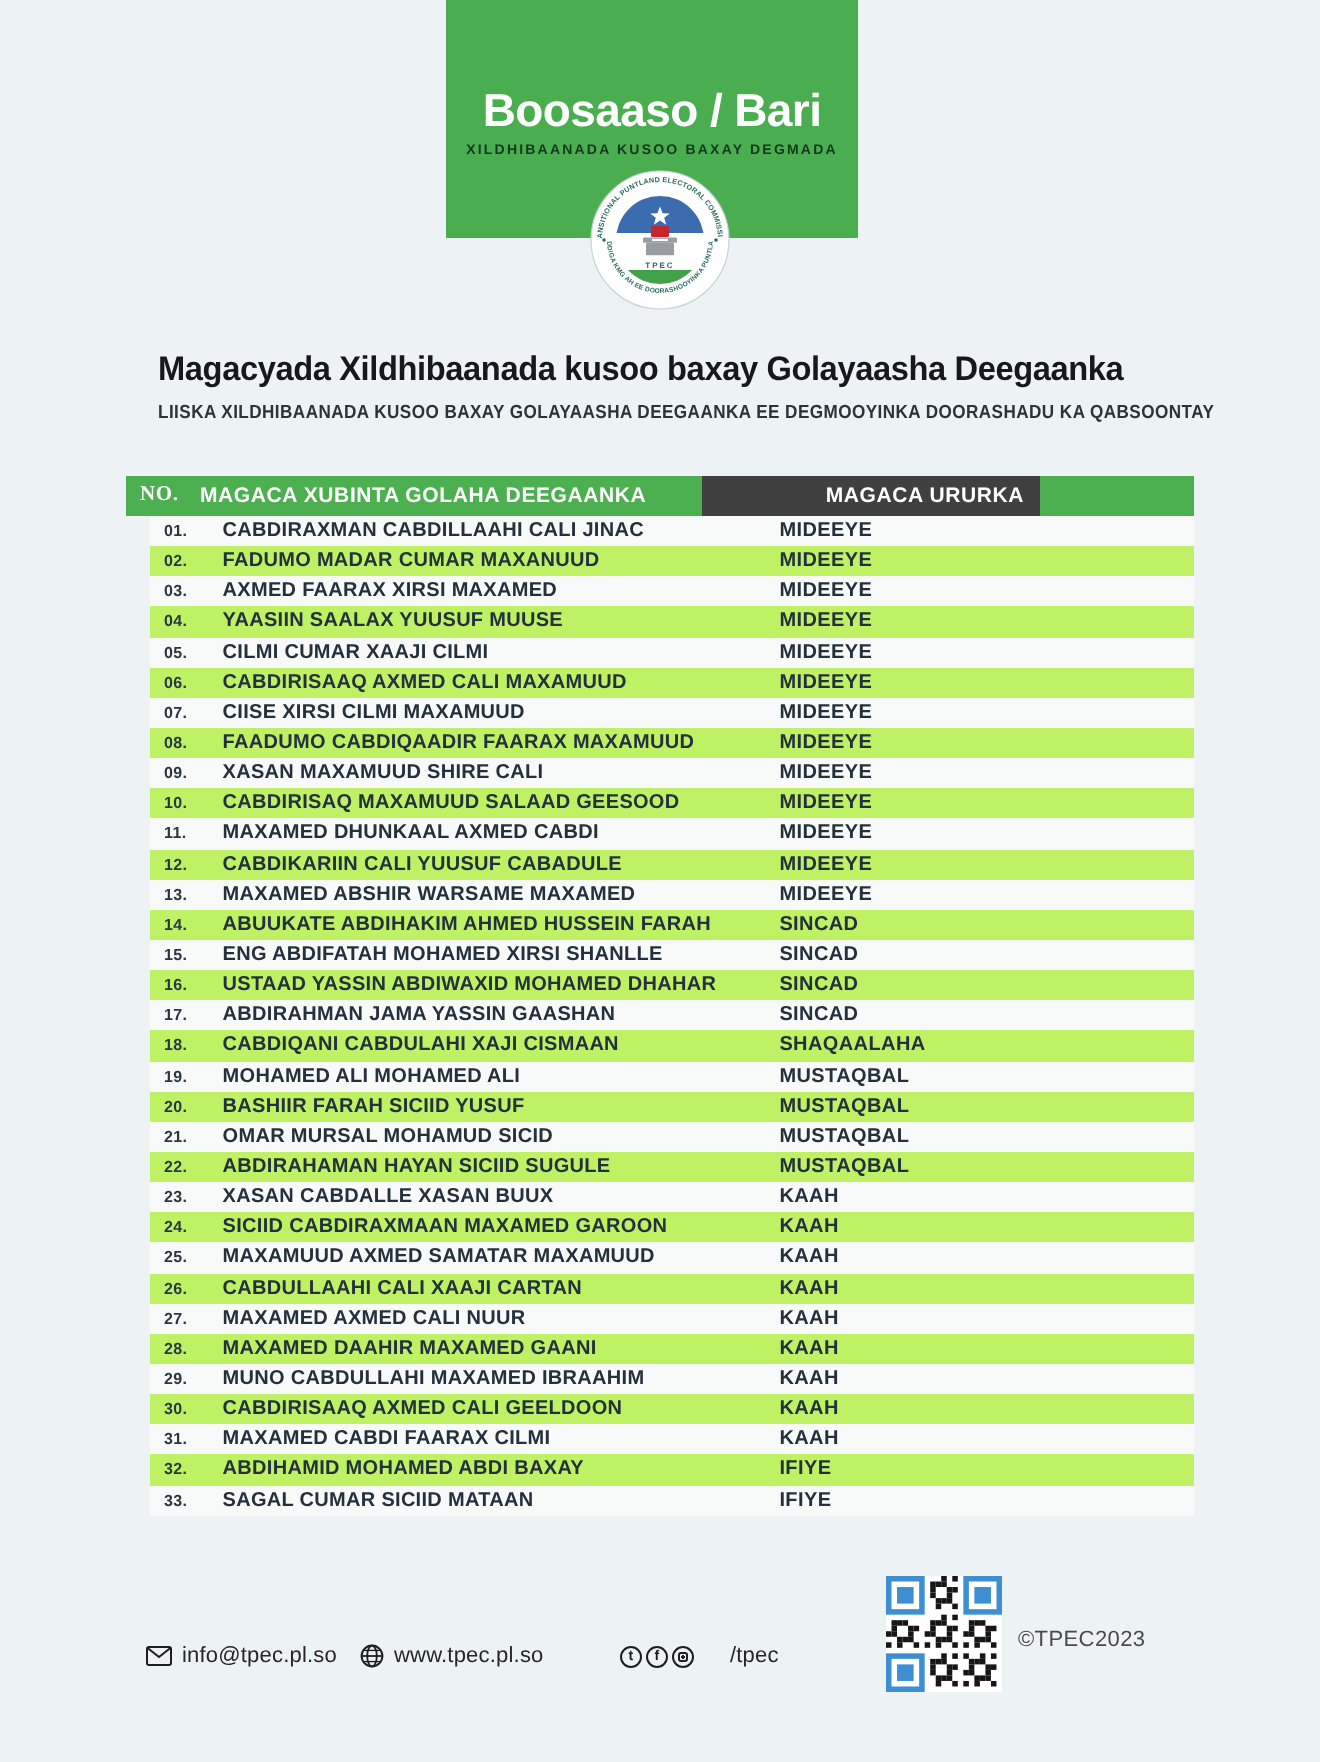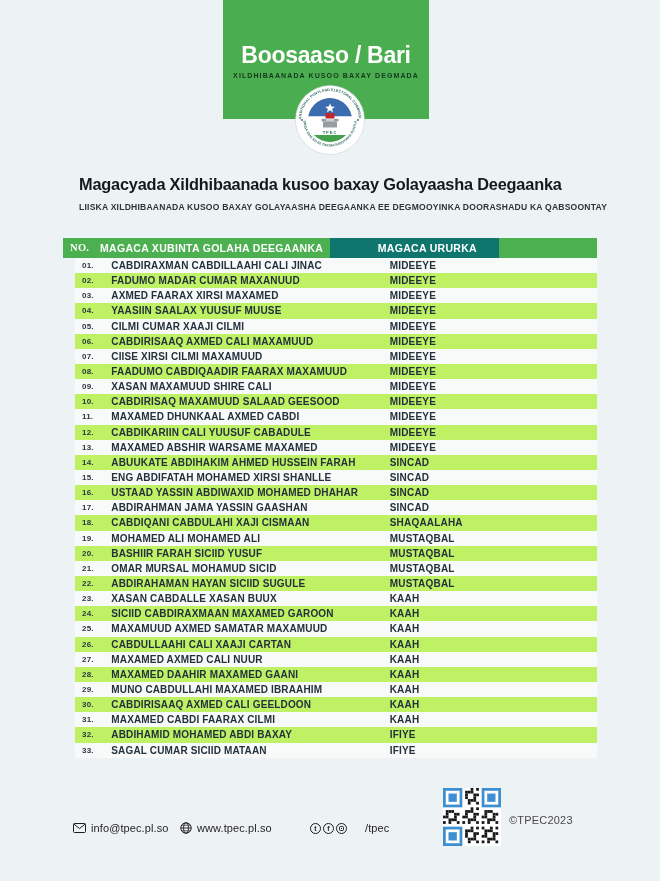--- a/index.html
+++ b/index.html
@@ -21,22 +21,22 @@
   .heading h1 { font-size:17px; font-weight:bold; color:#15191d; letter-spacing:-0.2px;
                 transform:scaleX(0.96); transform-origin:left; white-space:nowrap; }
   .heading .sub { margin-top:6px; font-size:9.5px; font-weight:bold; color:#2e3338;
                   letter-spacing:0.25px; transform:scaleX(0.9); transform-origin:left; white-space:nowrap; }
 
   
   .tbl { position:absolute; left:63px; top:238px; width:534px; }
   .thead { display:flex; height:20px; line-height:20px; color:#ffffff; font-weight:bold;
            font-size:10.5px; letter-spacing:0.3px; background:#4caf50; }
   .thead .h-no   { width:37px; padding-left:7px;font-family:Liberation Serif, serif; }
-  .thead .h-name { width:230px; }
-  .thead .h-party{ width:169px; background:#0f766e; text-align:right; padding-right:22px; }
+  .thead .h-name { width:251px; }
+  .thead .h-party{ width:169px; background:#404040; text-align:right; padding-right:8px; }
   .trow { display:flex; height:15.15px; line-height:15.15px; background:#f7faf9;margin-left:12px; }
   .trow.alt { background:#bef264; }
   .trow .c-no   { width:37px; padding-left:7px; font-size:8px; color:#2b3642; font-weight:bold; letter-spacing:0.2px; }
   .trow .c-name { width:285px; font-size:10px; font-weight:bold; color:#24303c; letter-spacing:0.15px; white-space:nowrap; }
   .trow .c-party{ width:212px; font-size:10px; font-weight:bold; color:#24303c; text-align:left; padding-right:10px; letter-spacing:0.2px; }
 
   
   .footer { position:absolute; left:0; top:788px; width:588px; height:70px;padding-left:16px; }
   .f-item { position:absolute; top:34px; display:flex; align-items:center; gap:5px;
             font-size:11px; color:#262626; letter-spacing:0.1px; }

